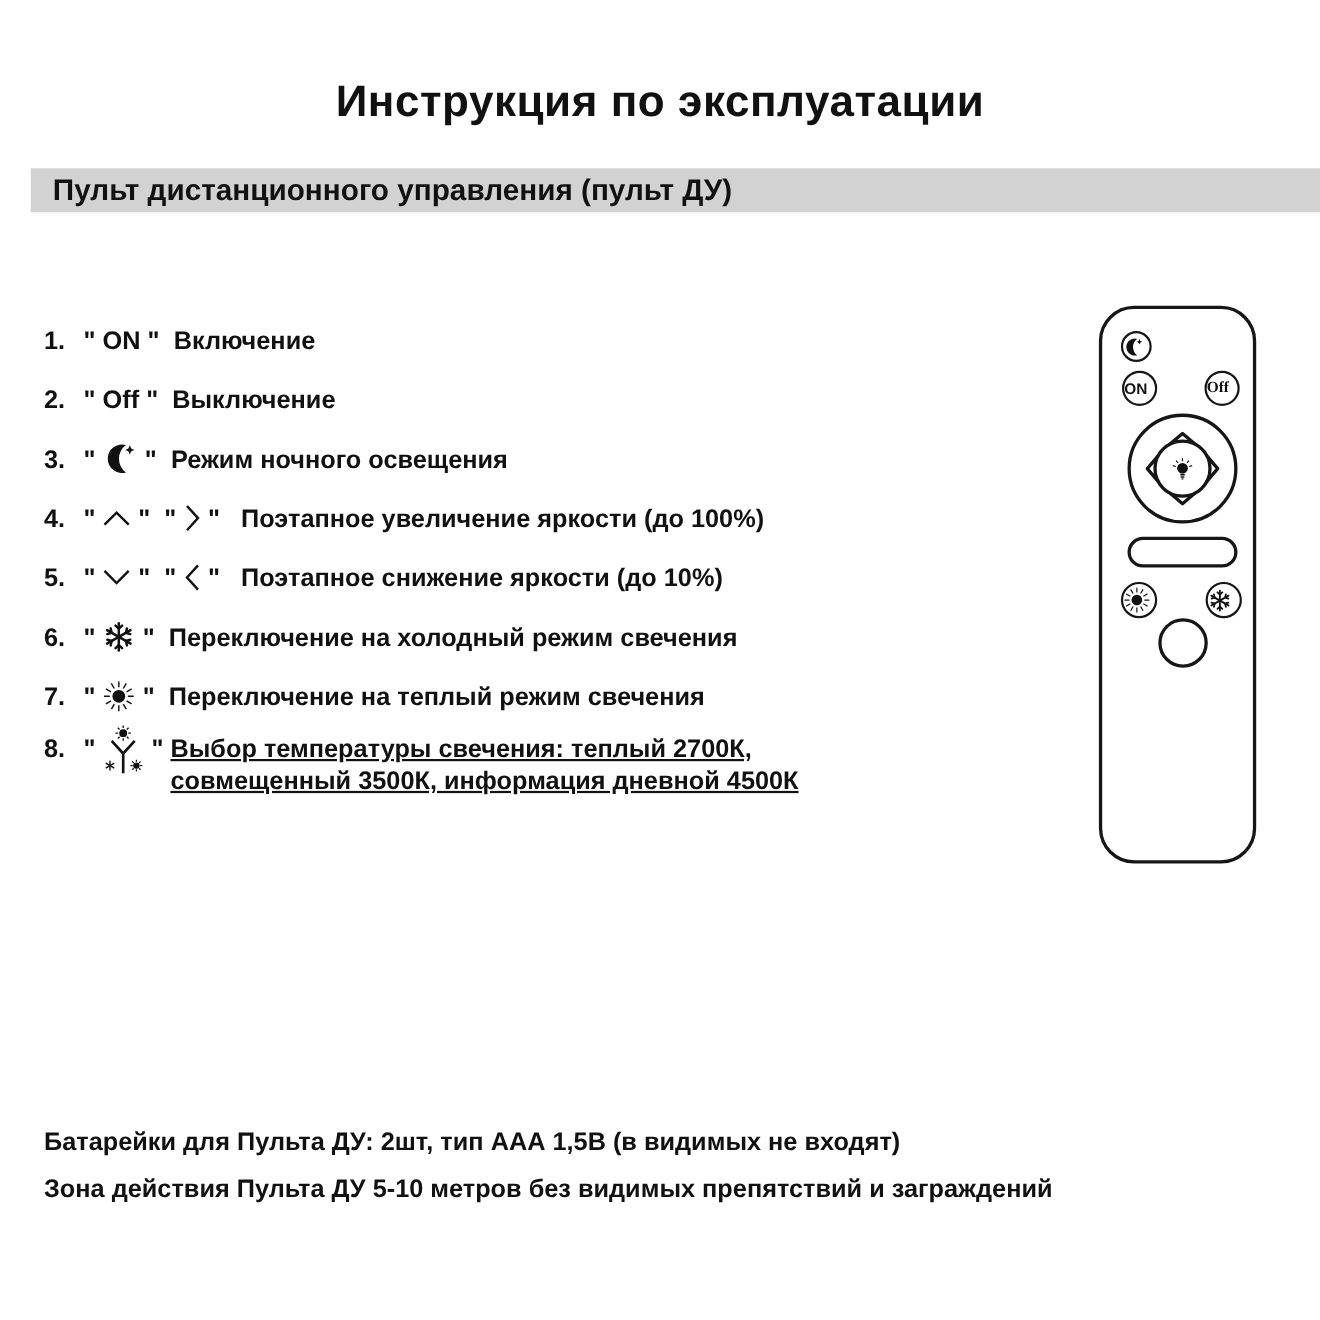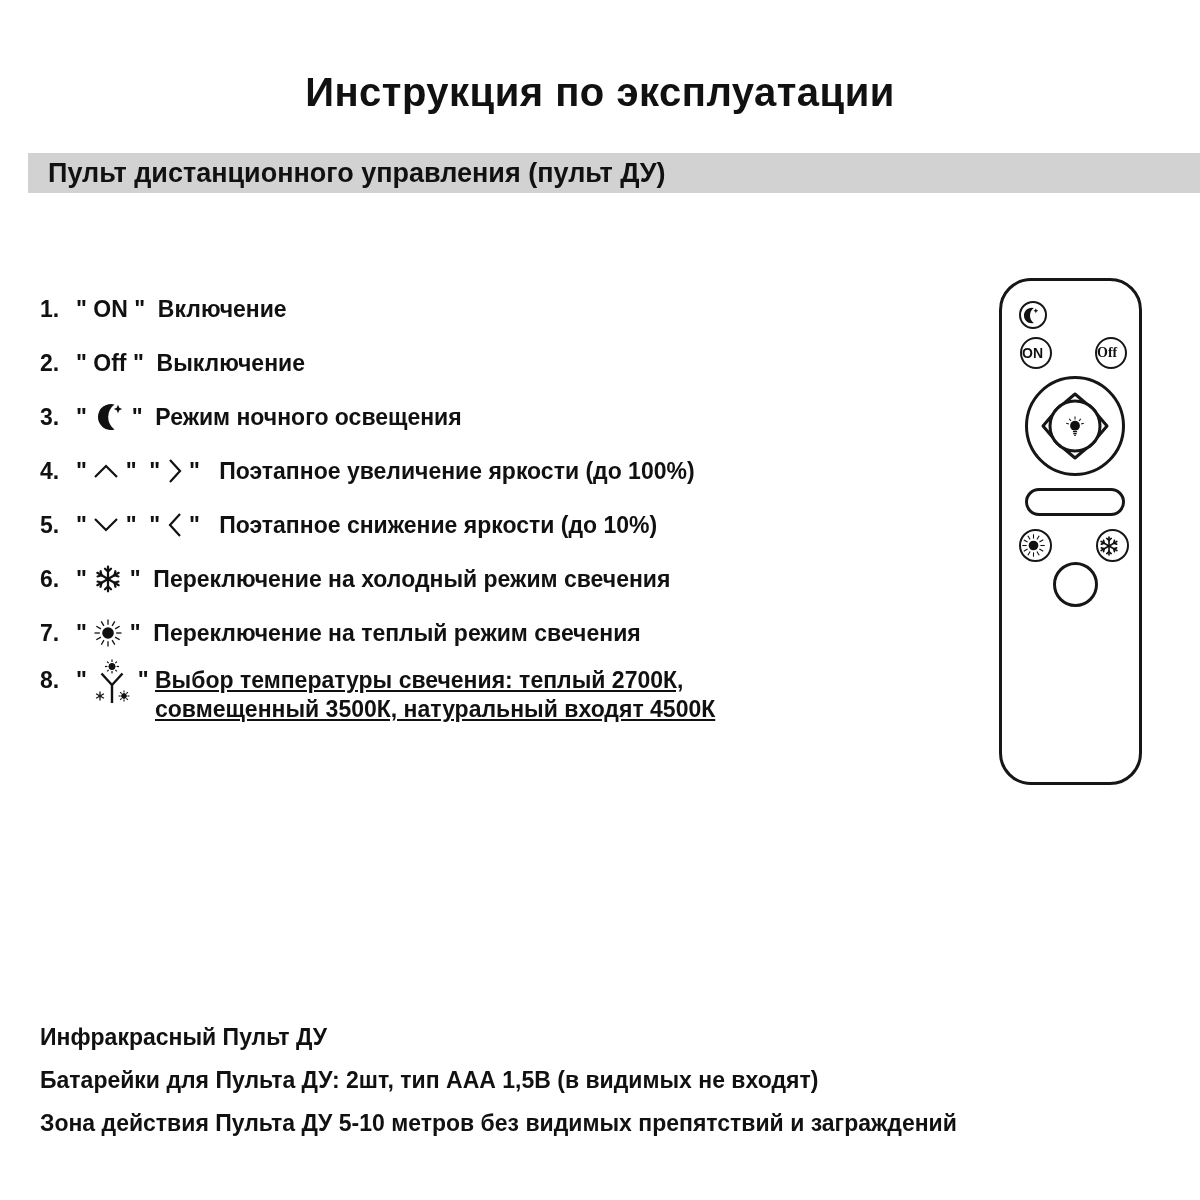--- a/index.html
+++ b/index.html
@@ -145,21 +145,21 @@
                 <line x1="34.4" y1="37.0" x2="36.4" y2="37.0" stroke-width="1.1"></line>
                 <line x1="33.4" y1="39.4" x2="34.8" y2="40.8" stroke-width="1.1"></line>
                 <line x1="31.0" y1="40.4" x2="31.0" y2="42.4" stroke-width="1.1"></line>
                 <line x1="28.6" y1="39.4" x2="27.2" y2="40.8" stroke-width="1.1"></line>
                 <line x1="27.6" y1="37.0" x2="25.6" y2="37.0" stroke-width="1.1"></line>
                 <line x1="28.6" y1="34.6" x2="27.2" y2="33.2" stroke-width="1.1"></line>
                 <line x1="31.0" y1="33.6" x2="31.0" y2="31.6" stroke-width="1.1"></line>
                 <line x1="33.4" y1="34.6" x2="34.8" y2="33.2" stroke-width="1.1"></line>
               </g>
             </svg>
-          </span></span><span class="li-txt"> " </span><span class="tblock"><span>Выбор температуры свечения: теплый 2700К,</span><br><span>совмещенный 3500К, натуральный входят 4500К</span></span></div>
+          </span></span><span class="li-txt"> " </span><span class="tblock"><span>Выбор температуры свечения: теплый 2700К,</span><br><span>совмещенный 3500К, информация дневной 4500К</span></span></div>
     </div>
 
   <div class="remote">
     <div class="rbtn" id="btn-moon">
       <span data-icon="moon-icon">
           <svg viewBox="0 0 32 32" style="width: 19px; height: 19px;">
             <path d="M21.5 3.5 A 13 13 0 1 0 21.5 28.5 A 15.5 15.5 0 0 1 21.5 3.5 Z" fill="#111"></path>
             <path d="M25 3.8 L26.3 6.7 L29.2 8 L26.3 9.3 L25 12.2 L23.7 9.3 L20.8 8 L23.7 6.7 Z" fill="#111"></path>
           </svg>
         </span>
@@ -255,18 +255,17 @@
               </g>
             </g>
           </svg>
         </span>
     </div>
     <div class="rbtn" id="btn-round"></div>
   </div>
 
 
   <div id="tech" class="tech">
-      <div>Инфракрасный Пульт ДУ</div>
       <div>Батарейки для Пульта ДУ: 2шт, тип ААА 1,5В (в видимых не входят)</div>
       <div>Зона действия Пульта ДУ 5-10 метров без видимых препятствий и заграждений</div>
     </div>
 
 </div>
 
 </body></html>

